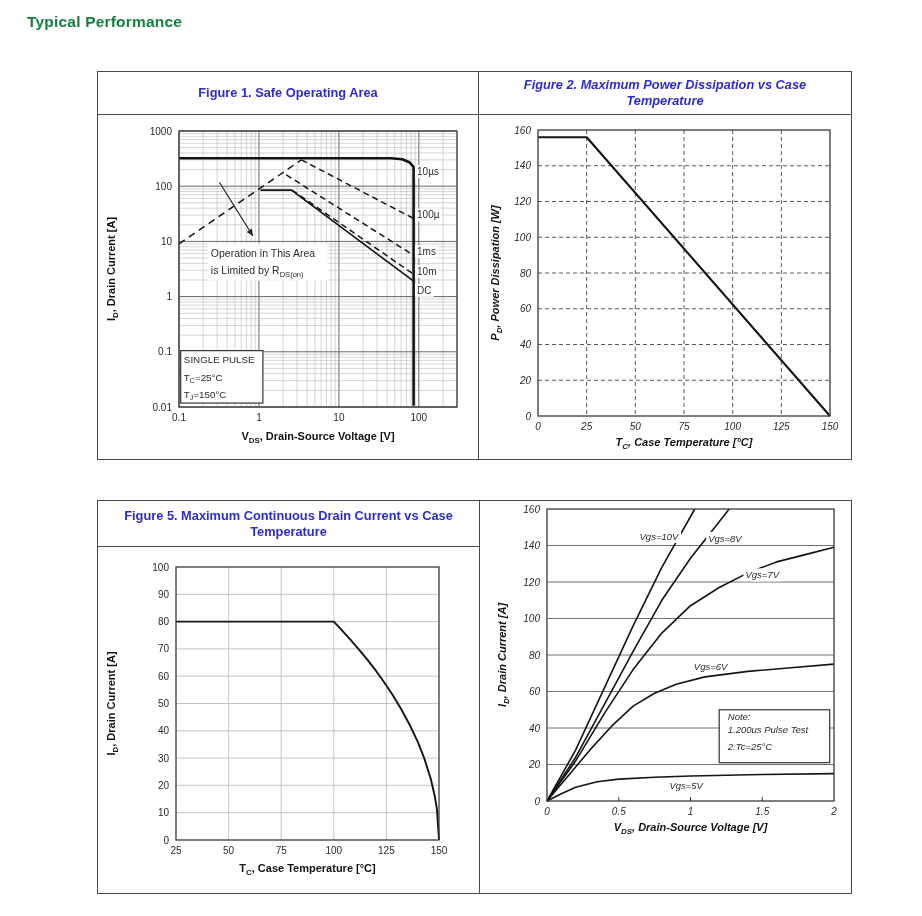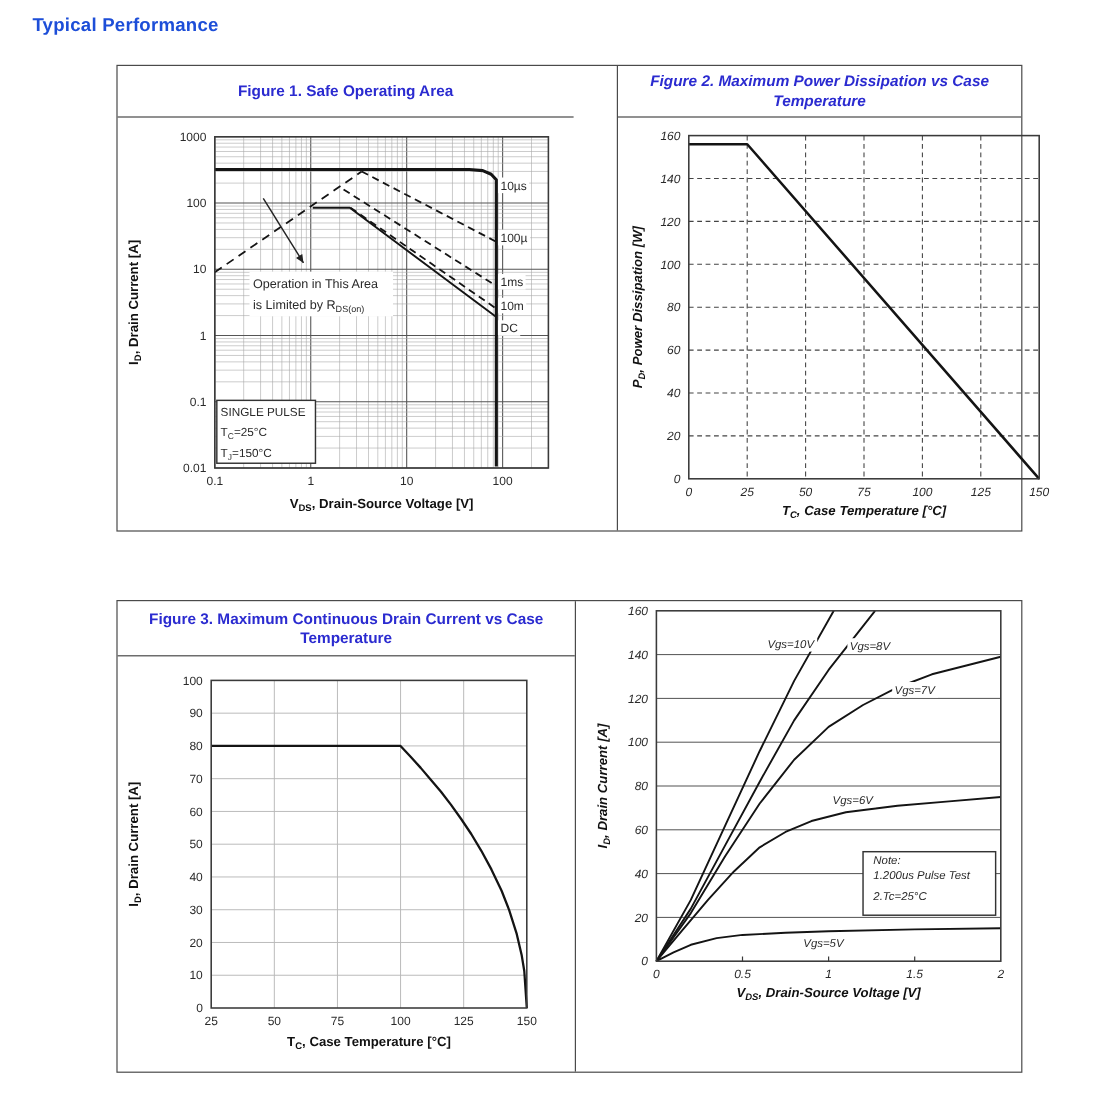--- a/index.html
+++ b/index.html
@@ -1,22 +1,22 @@
 <!DOCTYPE html>
 <html><head>
 <meta charset="utf-8">
 <style>
   html,body{margin:0;padding:0;}
   body{width:922px;height:916px;background:#ffffff;position:relative;
        font-family:"Liberation Sans",sans-serif;overflow:hidden;}
   .heading{position:absolute;left:27px;top:13px;margin:0;font-size:15.5px;
-       font-weight:bold;color:#1d4ed8;letter-spacing:.2px;}
+       font-weight:bold;color:#15803d;letter-spacing:.2px;}
   .tbl{position:absolute;left:97px;width:753px;background:#fff;
        border:1.4px solid #4a4a4a;display:grid;}
-  #tbl-top{top:54px;height:387px;grid-template-columns:380px 1fr;gap:36px;}
+  #tbl-top{top:71px;height:387px;grid-template-columns:380px 1fr;}
   #tbl-bottom{top:500px;height:392px;grid-template-columns:381px 1fr;}
   .cell{display:flex;flex-direction:column;min-width:0;}
   .cell.right{border-left:1.2px solid #4a4a4a;font-style:italic;}
   .titlebar{border-bottom:1.4px solid #4a4a4a;display:flex;align-items:center;
        justify-content:center;text-align:center;font-weight:bold;font-size:12.8px;
        color:#2b2bd0;line-height:1.25;}
   #tbl-top .titlebar{height:42px;}
   #tbl-bottom .titlebar{height:45px;}
   .titlebar span{display:block;max-width:345px;}
   .chartbox{flex:1;position:relative;}
@@ -197,21 +197,21 @@
           <text x="205" y="331" font-size="11" text-anchor="middle" fill="#111" font-weight="bold"><tspan>T</tspan><tspan font-size="7.92" dy="2.5">C</tspan><tspan dy="-2.5">, Case Temperature [°C]</tspan></text>
           <text x="20" y="158" font-size="11" text-anchor="middle" fill="#111" font-weight="bold" transform="rotate(-90 20 158)"><tspan>P</tspan><tspan font-size="7.92" dy="2.5">D</tspan><tspan dy="-2.5">, Power Dissipation [W]</tspan></text>
         </svg>
       </div>
   </div>
 </div>
 
 <div class="tbl" id="tbl-bottom">
   <div class="cell">
     <div class="titlebar">
-      <span>Figure 3. Maximum Continuous Drain Current vs Case Temperature</span>
+      <span>Figure 5. Maximum Continuous Drain Current vs Case Temperature</span>
     </div>
     <div class="chartbox">
         <svg width="379" height="346" viewBox="0 0 379 346">
           <line x1="130.6" y1="20" x2="130.6" y2="293" stroke="#b8b8b8" stroke-width="0.8"></line>
           <line x1="183.2" y1="20" x2="183.2" y2="293" stroke="#b8b8b8" stroke-width="0.8"></line>
           <line x1="235.79999999999998" y1="20" x2="235.79999999999998" y2="293" stroke="#b8b8b8" stroke-width="0.8"></line>
           <line x1="288.4" y1="20" x2="288.4" y2="293" stroke="#b8b8b8" stroke-width="0.8"></line>
           <line x1="78" y1="265.7" x2="341" y2="265.7" stroke="#b8b8b8" stroke-width="0.8"></line>
           <line x1="78" y1="238.4" x2="341" y2="238.4" stroke="#b8b8b8" stroke-width="0.8"></line>
           <line x1="78" y1="211.10000000000002" x2="341" y2="211.10000000000002" stroke="#b8b8b8" stroke-width="0.8"></line>

